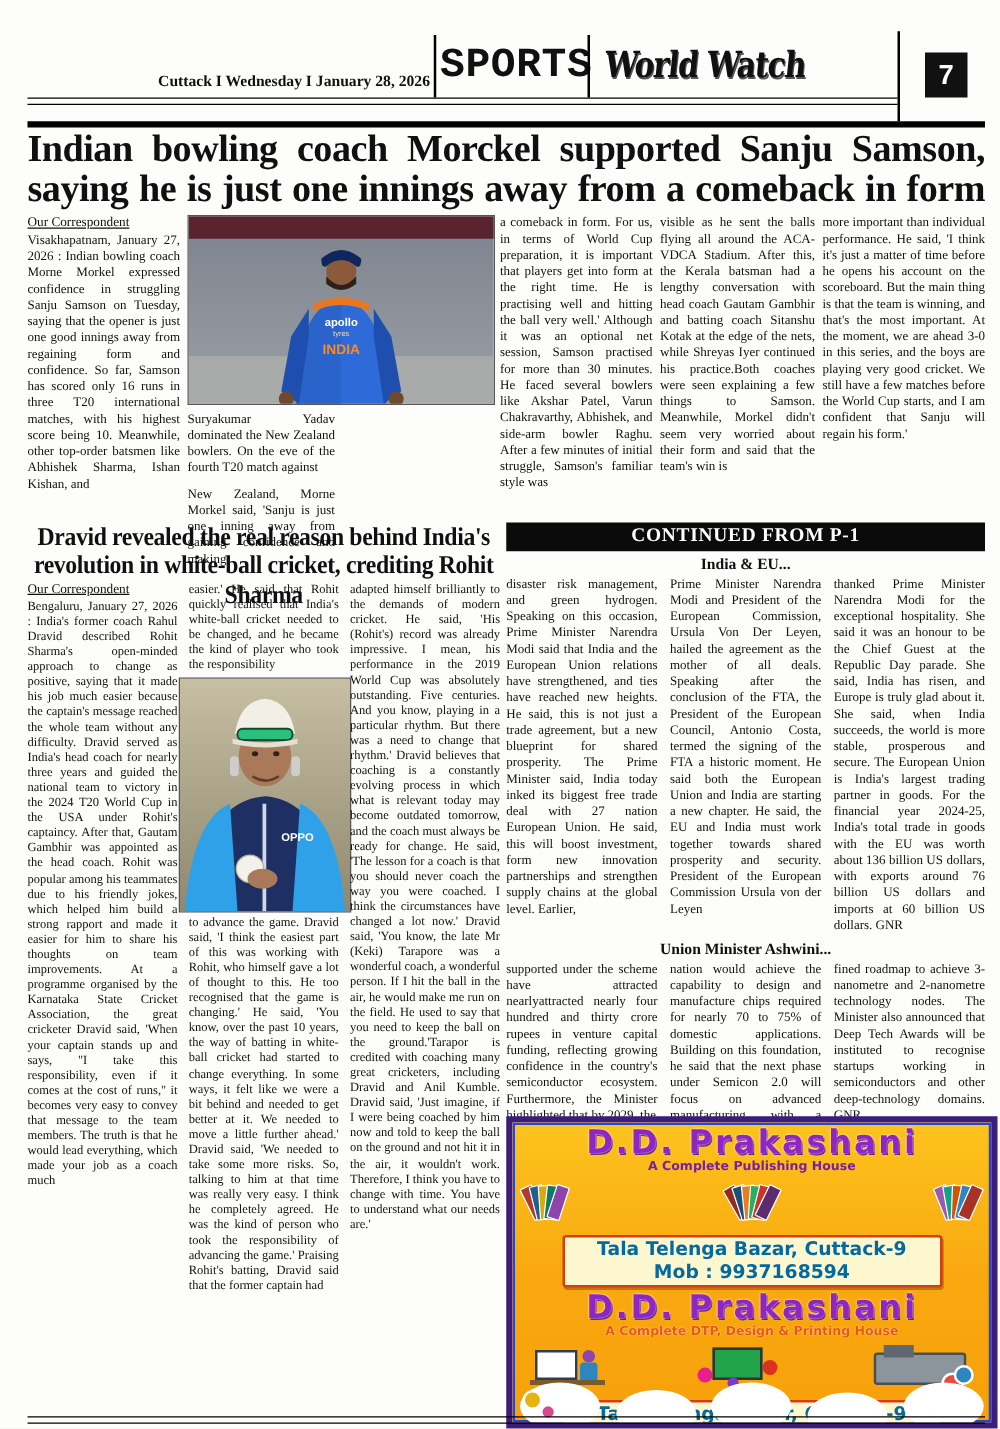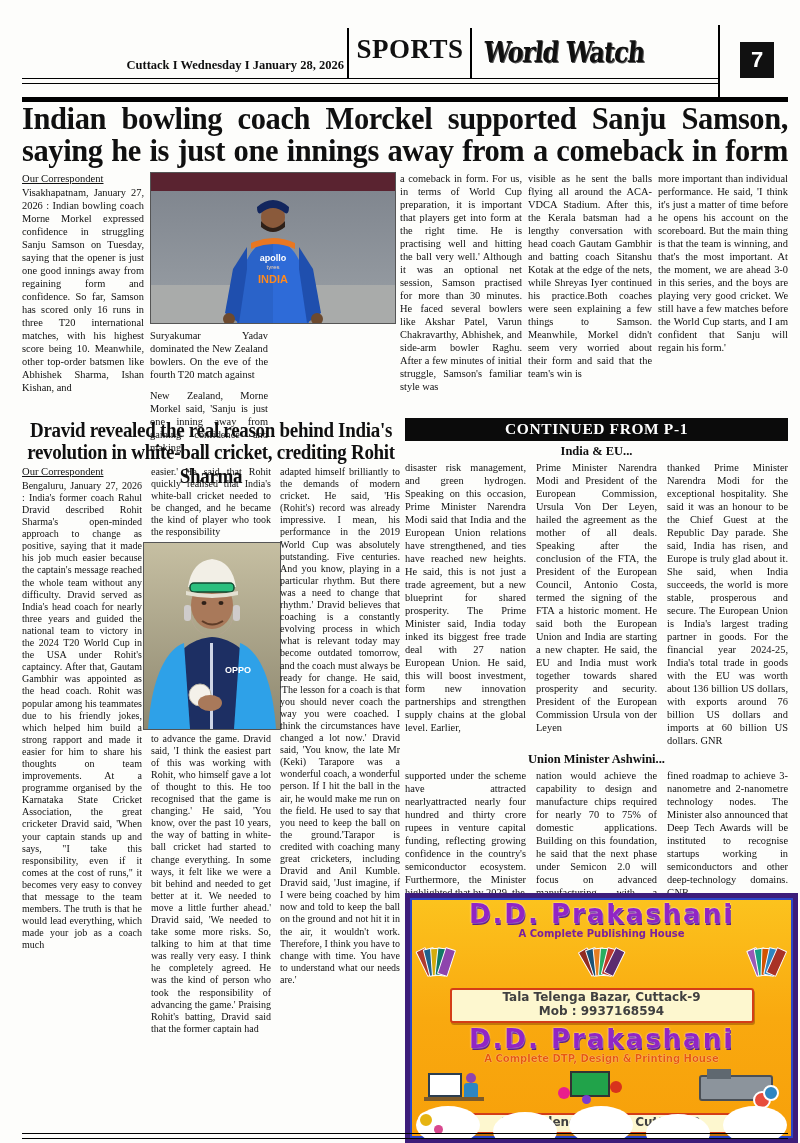--- a/index.html
+++ b/index.html
@@ -1,20 +1,20 @@
 <!DOCTYPE html>
 <html><head>
 <meta charset="utf-8">
 <style>
   html,body{margin:0;padding:0;background:#e8e8e8;}
   .page{position:relative;width:800px;height:1143px;background:#fdfdfb;font-family:"Liberation Serif",serif;color:#101010;overflow:hidden;margin:0 auto;}
   .abs{position:absolute;}
   
   .dateline{font-weight:bold;font-size:12.5px;text-align:right;}
-  .sports{font-weight:bold;font-size:27px;letter-spacing:.5px;text-align:center;}
+  .sports{font-weight:bold;font-size:33px;letter-spacing:.5px;text-align:center;font-family:Liberation Mono, monospace;}
   .logo{font-family:"DejaVu Serif",serif;font-weight:900;font-size:24px;letter-spacing:-1px;transform:skewX(-6deg) scaleY(1.2);transform-origin:left bottom;text-shadow:1px 1px 0 #555;}
   .vline{width:1.5px;background:#000;}
   .pagebox{width:34px;height:36px;background:#111;color:#fff;font-weight:bold;font-size:22px;display:flex;align-items:center;justify-content:center;font-family:"Liberation Sans",sans-serif;}
   .thinrule{height:4px;border-top:1.5px solid #000;border-bottom:1px solid #000;}
   .visit{font-weight:bold;font-size:11.5px;text-align:center;}
   .thickrule{height:4.5px;background:#000;}
   
   .headline1{font-weight:bold;font-size:30.5px;line-height:1.04;letter-spacing:-.4px;text-align:justify;text-align-last:justify;}
   
   .cols{display:flex;}
@@ -27,21 +27,21 @@
   
   .banner{background:#0b0b0b;color:#fff;font-weight:bold;font-size:15.5px;text-align:center;padding:2px 0 3px;letter-spacing:.6px;}
   .subhead{font-weight:bold;font-size:12.5px;text-align:center;margin:3px 0 2px;}
   
   .ad{border:5px solid #3d1d7a;box-shadow:inset 0 0 0 2px #2b46c8;background:linear-gradient(180deg,#fcc31e 0%,#f9a90f 50%,#f7a00a 100%);overflow:hidden;position:relative;font-family:"DejaVu Sans",sans-serif;}
   .ad-title{font-weight:bold;font-size:26px;color:#9125c4;letter-spacing:2px;text-align:center;text-shadow:0 0 2px #ffffff,1px 2px 0 #56128a;line-height:1.05;}
   .ad-sub{font-weight:bold;font-size:10px;text-align:center;line-height:1.1;}
   .ad-sub.pub{color:#7a1fa0;}
   .ad-sub.dtp{color:#e8590c;text-shadow:0 0 1px #fff;}
   .ad-box{width:300px;margin:3px auto;background:#fdf7cf;border:2px solid #d43d17;border-radius:3px;text-align:center;padding:1px 0 2px;box-shadow:1px 2px 0 rgba(90,30,0,.35);}
-  .ad-box .l1{color:#404040;font-weight:bold;font-size:12px;line-height:1.15;}
+  .ad-box .l1{color:#0369a1;font-weight:bold;font-size:15px;line-height:1.15;}
   .fanrow{display:flex;justify-content:space-between;padding:2px 14px;height:42px;align-items:center;}
   .fan{display:flex;align-items:flex-end;}
   .bk{width:9px;height:26px;display:inline-block;margin:0 -3px;border:1px solid #fff;border-radius:1px;}
   .illrow{display:flex;justify-content:space-between;padding:1px 12px;height:44px;align-items:center;}
   .clouds{position:absolute;left:0;right:0;bottom:-14px;display:flex;justify-content:space-around;}
   .cloud{width:64px;height:38px;background:#fff;border-radius:50%;}
   .dot{display:inline-block;border-radius:50%;}
 </style>
 </head>
 <body>

